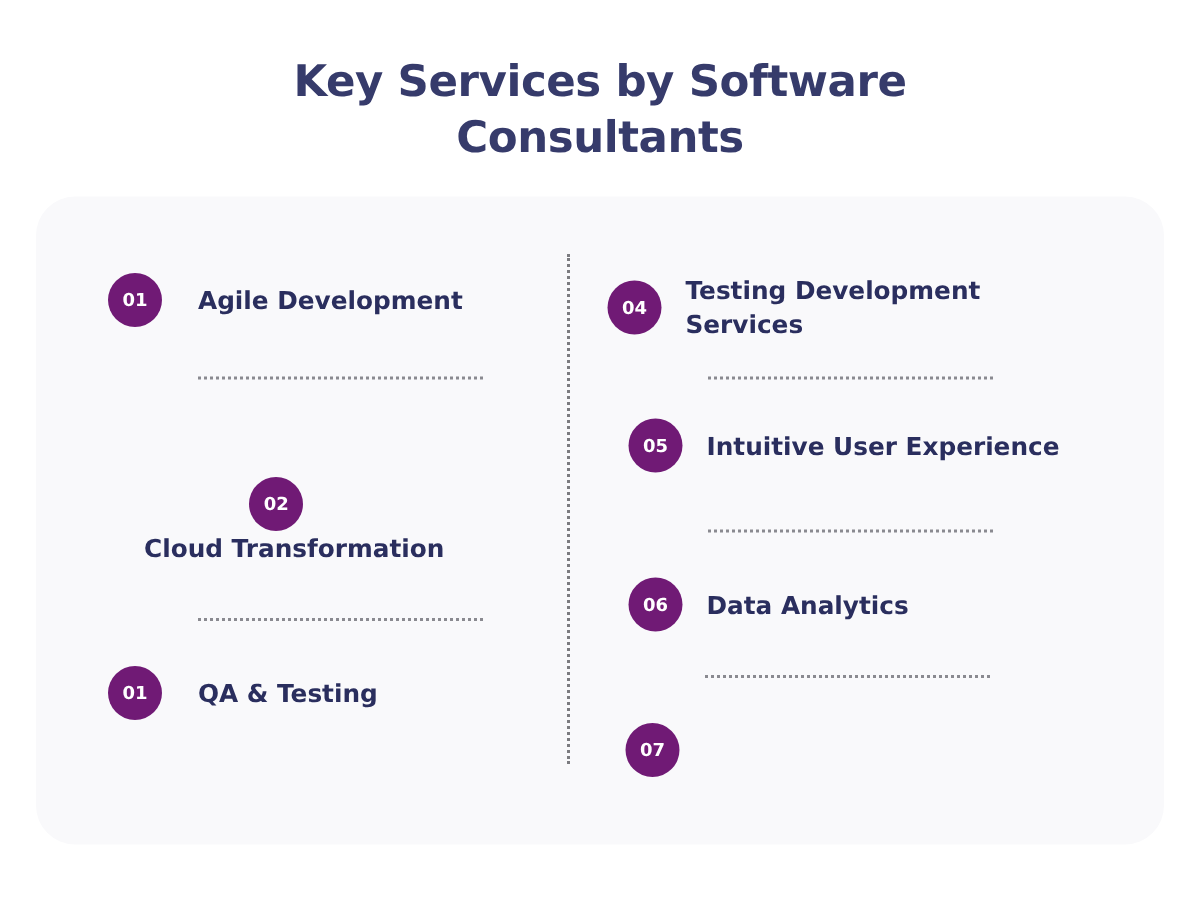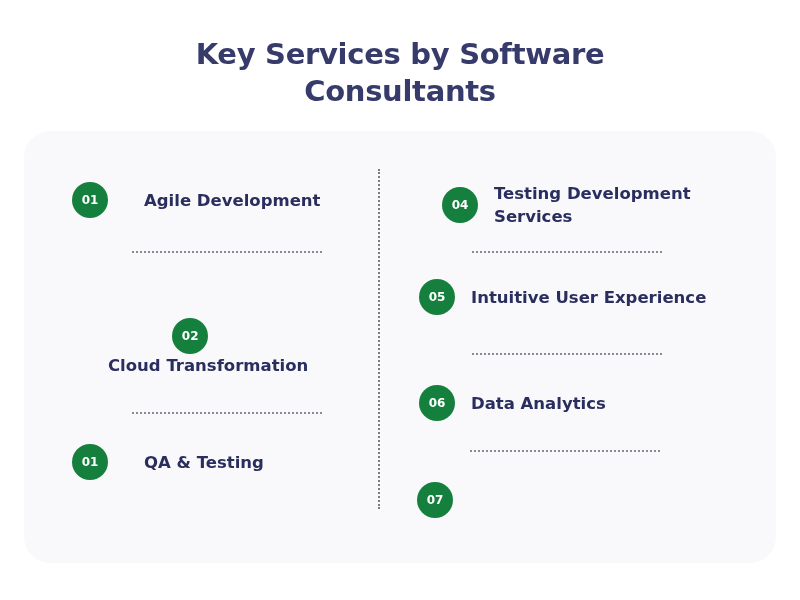--- a/index.html
+++ b/index.html
@@ -1,22 +1,22 @@
 <!DOCTYPE html>
 <html><head>
 <meta charset="utf-8">
 <style>
   html, body { margin: 0; padding: 0; }
   body { width: 800px; height: 600px; background: #ffffff; position: relative; overflow: hidden; font-family: "Liberation Sans", "DejaVu Sans", sans-serif; }
   .title { position: absolute; top: 36px; left: 0; width: 800px; text-align: center; color: #363b6b; font-weight: 700; font-size: 29px; line-height: 37px; font-family: "DejaVu Sans", sans-serif; letter-spacing: -0.3px; }
   .card { position: absolute; left: 24px; top: 131px; width: 752px; height: 432px; background: #f9f9fb; border-radius: 26px; }
   .divider { position: absolute; left: 378px; top: 169px; height: 340px; border-left: 2px dotted #7c7c80; }
   .item { position: absolute; display: flex; align-items: center; }
-  .badge { width: 36px; height: 36px; border-radius: 50%; background: #15803d; color: #fff; font-weight: 700; font-size: 12px; display: flex; align-items: center; justify-content: center; font-family: "DejaVu Sans", sans-serif; flex-shrink: 0; }
-  .label { color: #2a2e5e; font-weight: 700; font-size: 16.5px; line-height: 23px; margin-left: 36px; font-family: "DejaVu Sans", sans-serif; }
+  .badge { width: 36px; height: 36px; border-radius: 50%; background: #701a75; color: #fff; font-weight: 700; font-size: 12px; display: flex; align-items: center; justify-content: center; font-family: "DejaVu Sans", sans-serif; flex-shrink: 0; }
+  .label { color: #2a2e5e; font-weight: 700; font-size: 16.5px; line-height: 23px; margin-left: 24px; font-family: "DejaVu Sans", sans-serif; }
   .sep { position: absolute; width: 190px; border-top: 2px dotted #8a8a90; }
 </style>
 </head>
 <body>
 
 <div class="title">
   <div>Key Services by Software</div>
   <div>Consultants</div>
 </div>
 
@@ -34,21 +34,21 @@
   <div class="badge">02</div>
   <div class="label">Cloud Transformation</div>
 </div>
 <div class="sep" style="left:132px; top:412px;"></div>
 
 <div class="item" style="left:72px; top:444px;">
   <div class="badge">01</div>
   <div class="label">QA &amp; Testing</div>
 </div>
 
-<div class="item" style="left:442px; top:182px;">
+<div class="item" style="left:405px; top:182px;">
   <div class="badge">04</div>
   <div class="label" style="margin-left:16px;">
     <div>Testing Development</div>
     <div>Services</div>
   </div>
 </div>
 <div class="sep" style="left:472px; top:251px;"></div>
 
 <div class="item" style="left:419px; top:279px;">
   <div class="badge">05</div>

